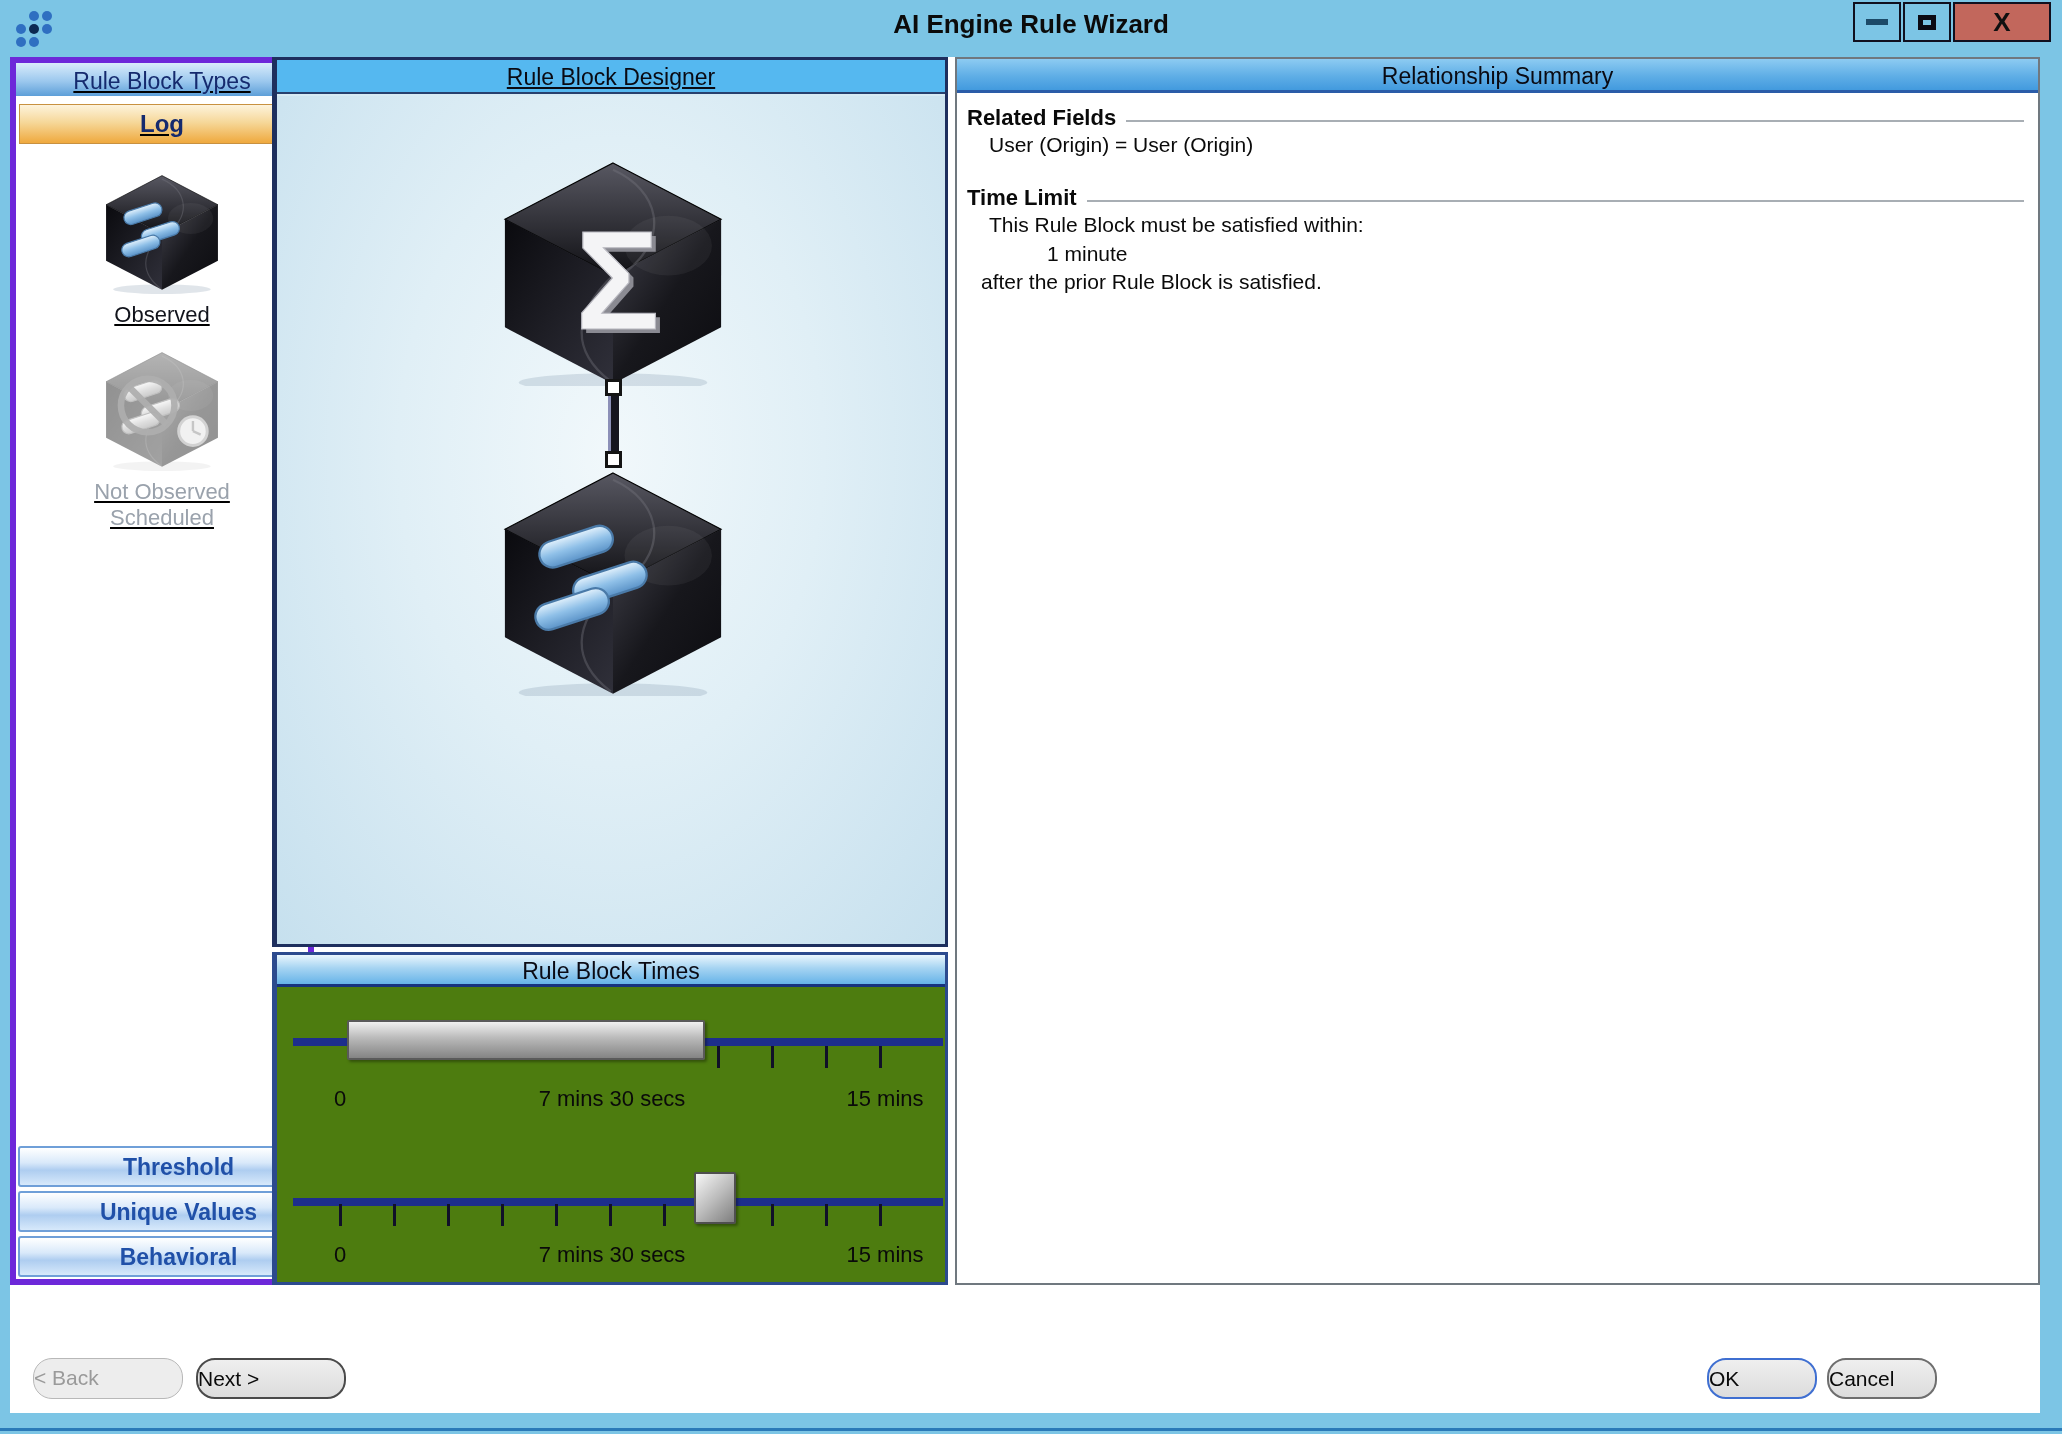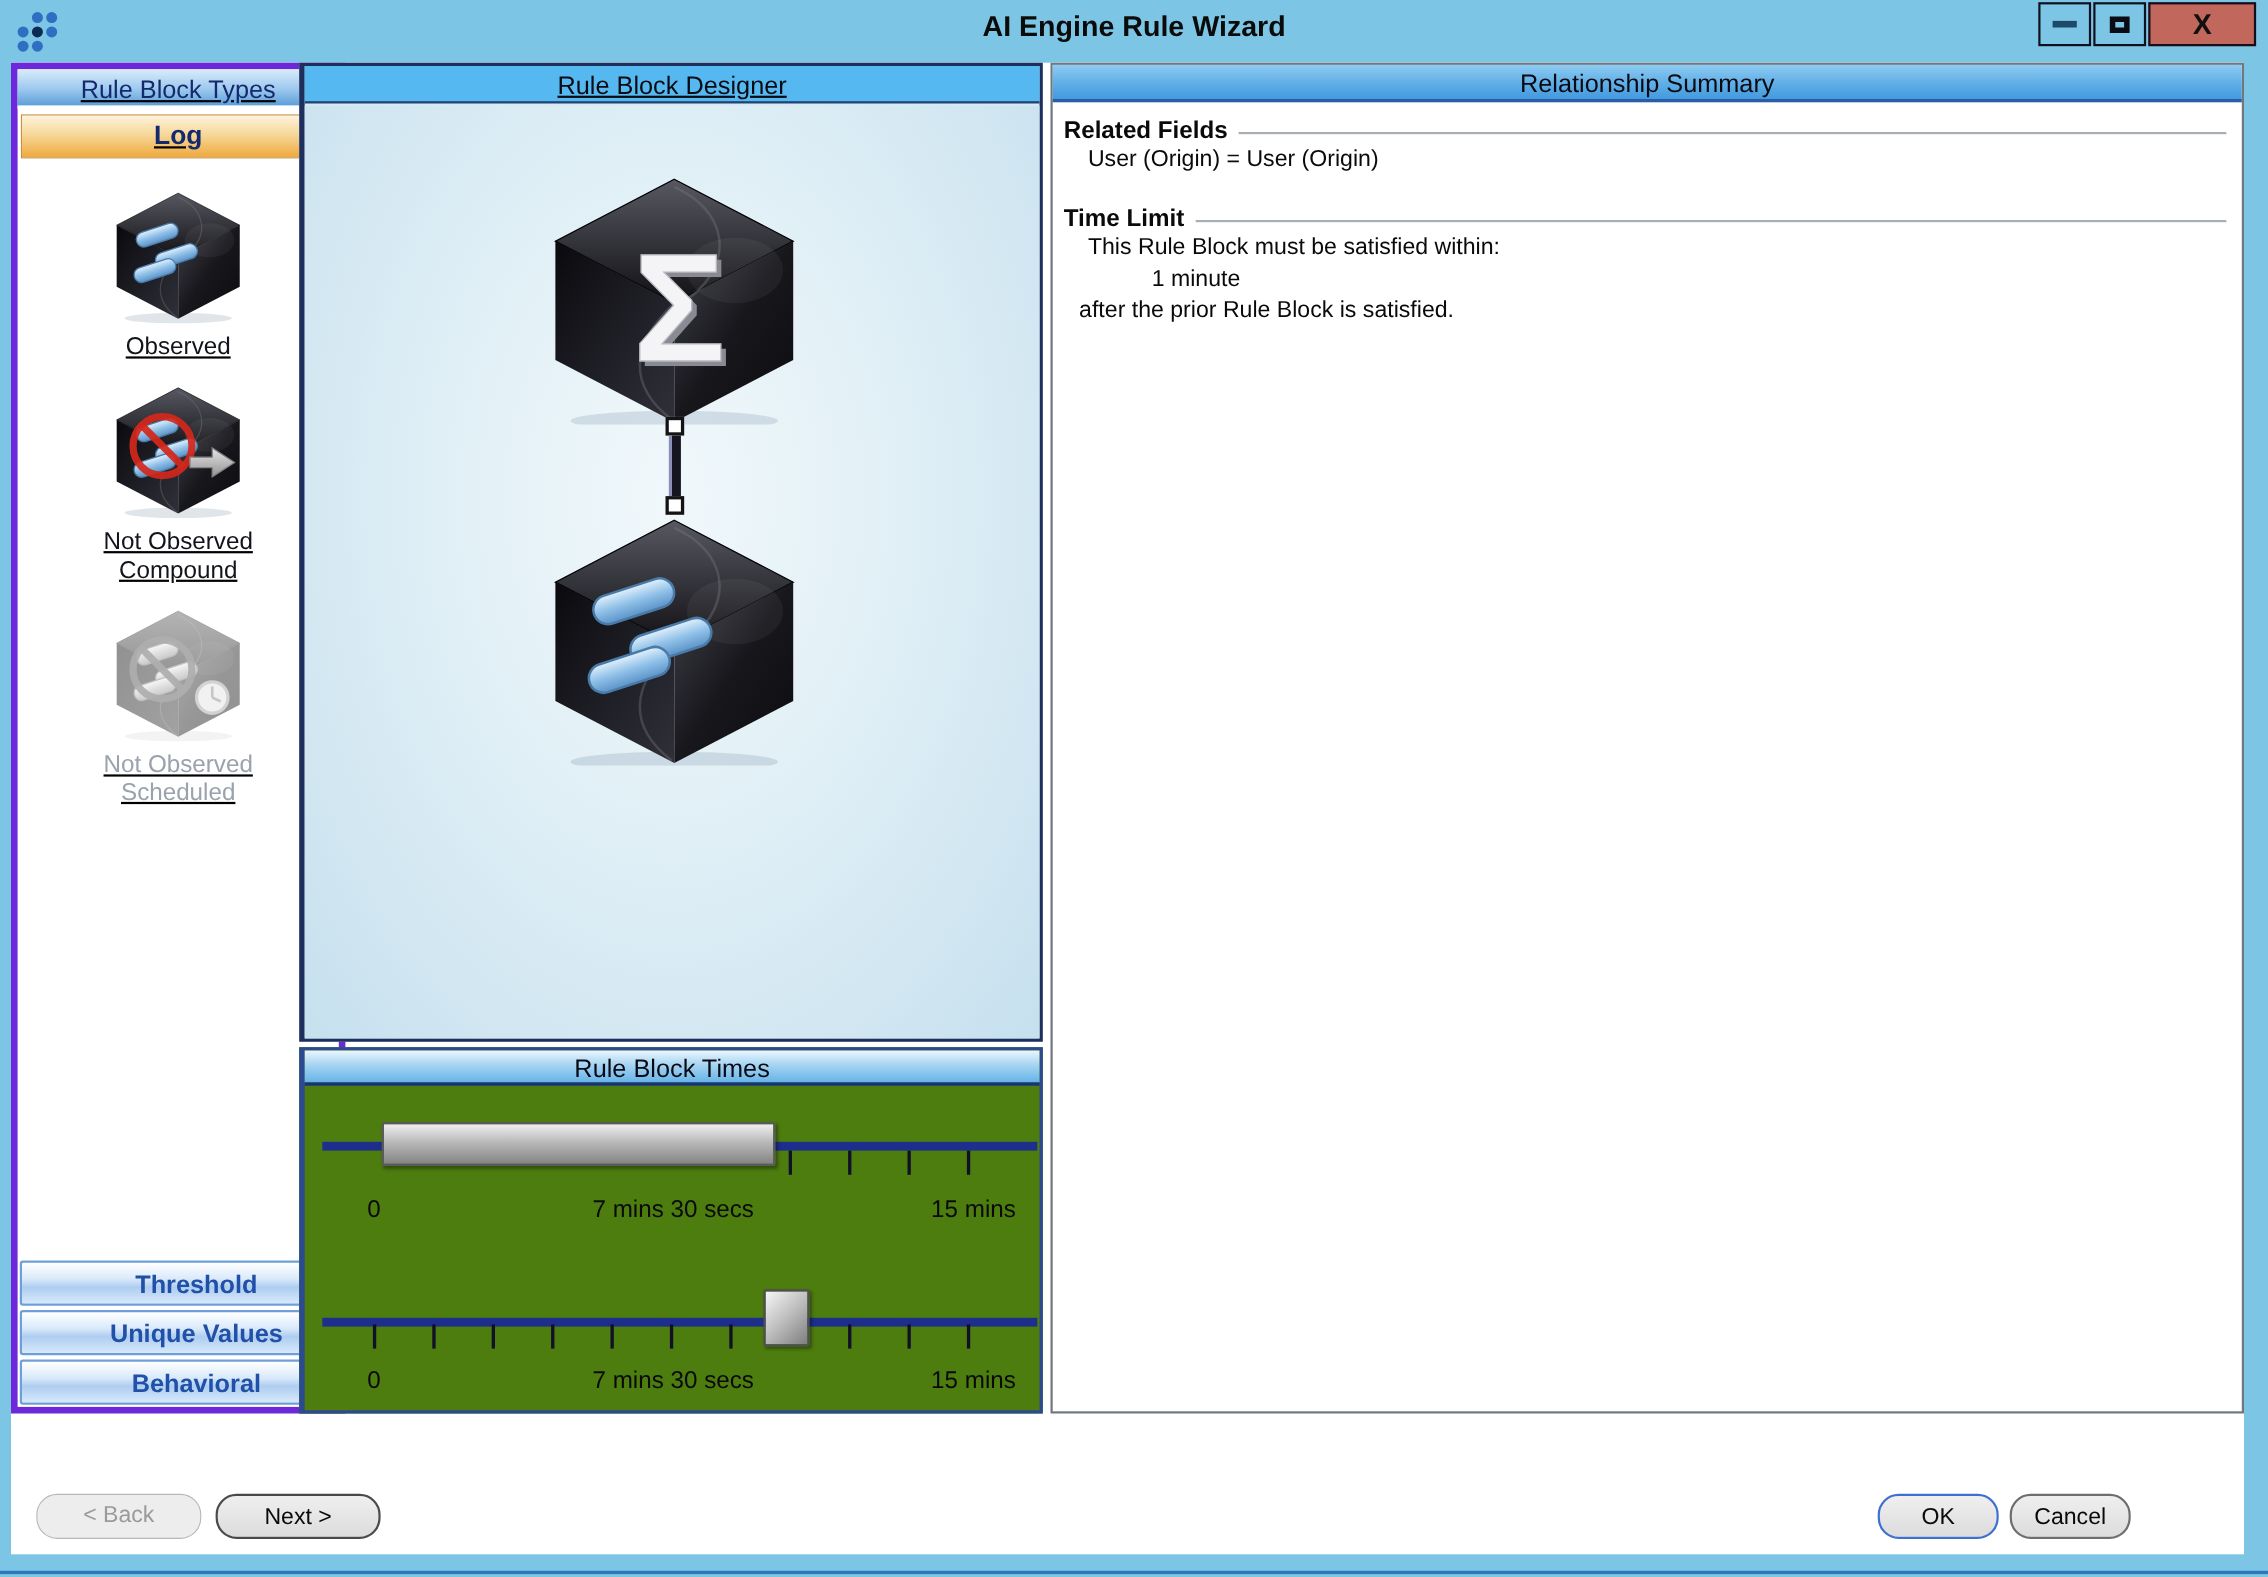--- a/index.html
+++ b/index.html
@@ -79,21 +79,21 @@
   .gap{height:22px;}
 
   
   .tabs{position:absolute;left:10px;top:1294px;display:flex;align-items:flex-end;}
   .tab{height:44px;line-height:42px;padding:0 20px;margin-right:4px;font-size:22px;color:#0a0a0a;
     background:#ececec;border:1px solid #9aa0a6;border-radius:3px 3px 0 0;box-shadow:inset 0 1px 0 #fff;}
   .tab.active{position:relative;top:5px;height:56px;line-height:46px;background:#ffffff;
     border:1px solid #9aa0a6;border-bottom:5px solid #8c8c8c;font-size:23px;color:#101530;z-index:2;}
 
   
-  .navbtn{position:absolute;top:1358px;height:41px;text-align:center;line-height:38px;font-size:21px;color:#0a0a0a;background:#e6e6e6;border-radius:19px;}
+  .navbtn{position:absolute;top:1358px;height:41px;text-align:left;line-height:38px;font-size:21px;color:#0a0a0a;background:#e6e6e6;border-radius:19px;}
   .btn-back{left:33px;width:150px;background:#ededed;border:1px solid #b8b8b8;color:#9a9a9a;}
   .btn-next{left:196px;width:150px;border:2px solid #4a4a4a;background:linear-gradient(#efefef,#dcdcdc);}
   .btn-ok{left:1707px;width:110px;border:2px solid #3f6fd1;background:linear-gradient(#efefef,#dcdcdc);}
   .btn-cancel{left:1827px;width:110px;border:2px solid #6e6e6e;background:linear-gradient(#efefef,#dcdcdc);}
 </style>
 </head>
 <body>
 
 <svg width="0" height="0" style="position:absolute">
   <defs>
@@ -215,26 +215,20 @@
     <div class="lp-header phead">Rule Block Types</div>
     <div class="log-btn">Log</div>
 
     <div class="lp-items">
       <div class="lp-item">
         <svg width="124" height="122" viewBox="0 0 200 205">
             <use href="#cubeObserved"></use>
           </svg>
         <div class="lbl">Observed</div>
       </div>
-      <div class="lp-item">
-        <svg width="124" height="122" viewBox="0 0 200 205">
-            <use href="#cubeNotObserved"></use>
-          </svg>
-        <div class="lbl">Not Observed Compound</div>
-      </div>
       <div class="lp-item disabled">
         <svg width="124" height="122" viewBox="0 0 200 205">
             <use href="#cubeScheduled"></use>
           </svg>
         <div class="lbl">Not Observed Scheduled</div>
       </div>
     </div>
 
     <div class="lp-buttons">
       <div class="cat-btn">Threshold</div>

